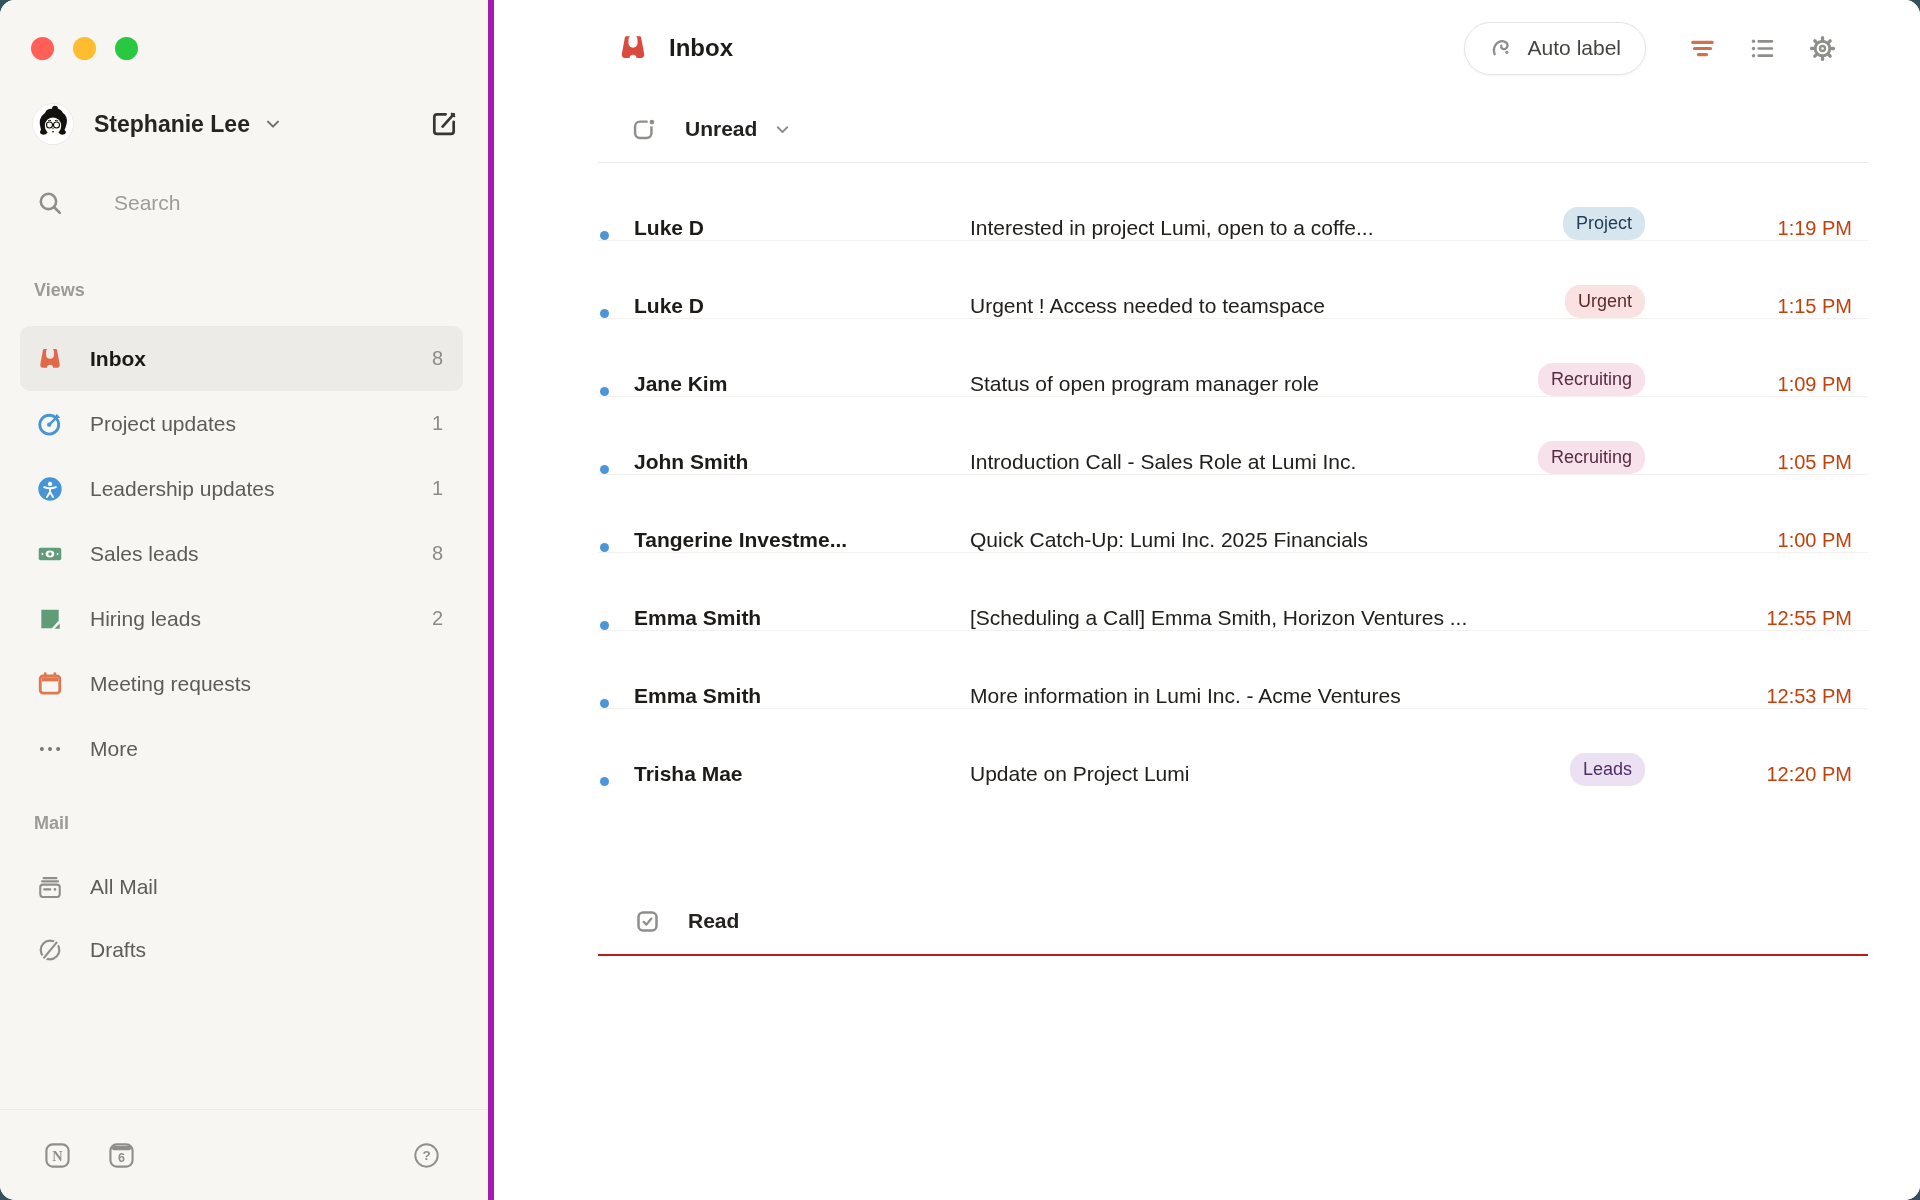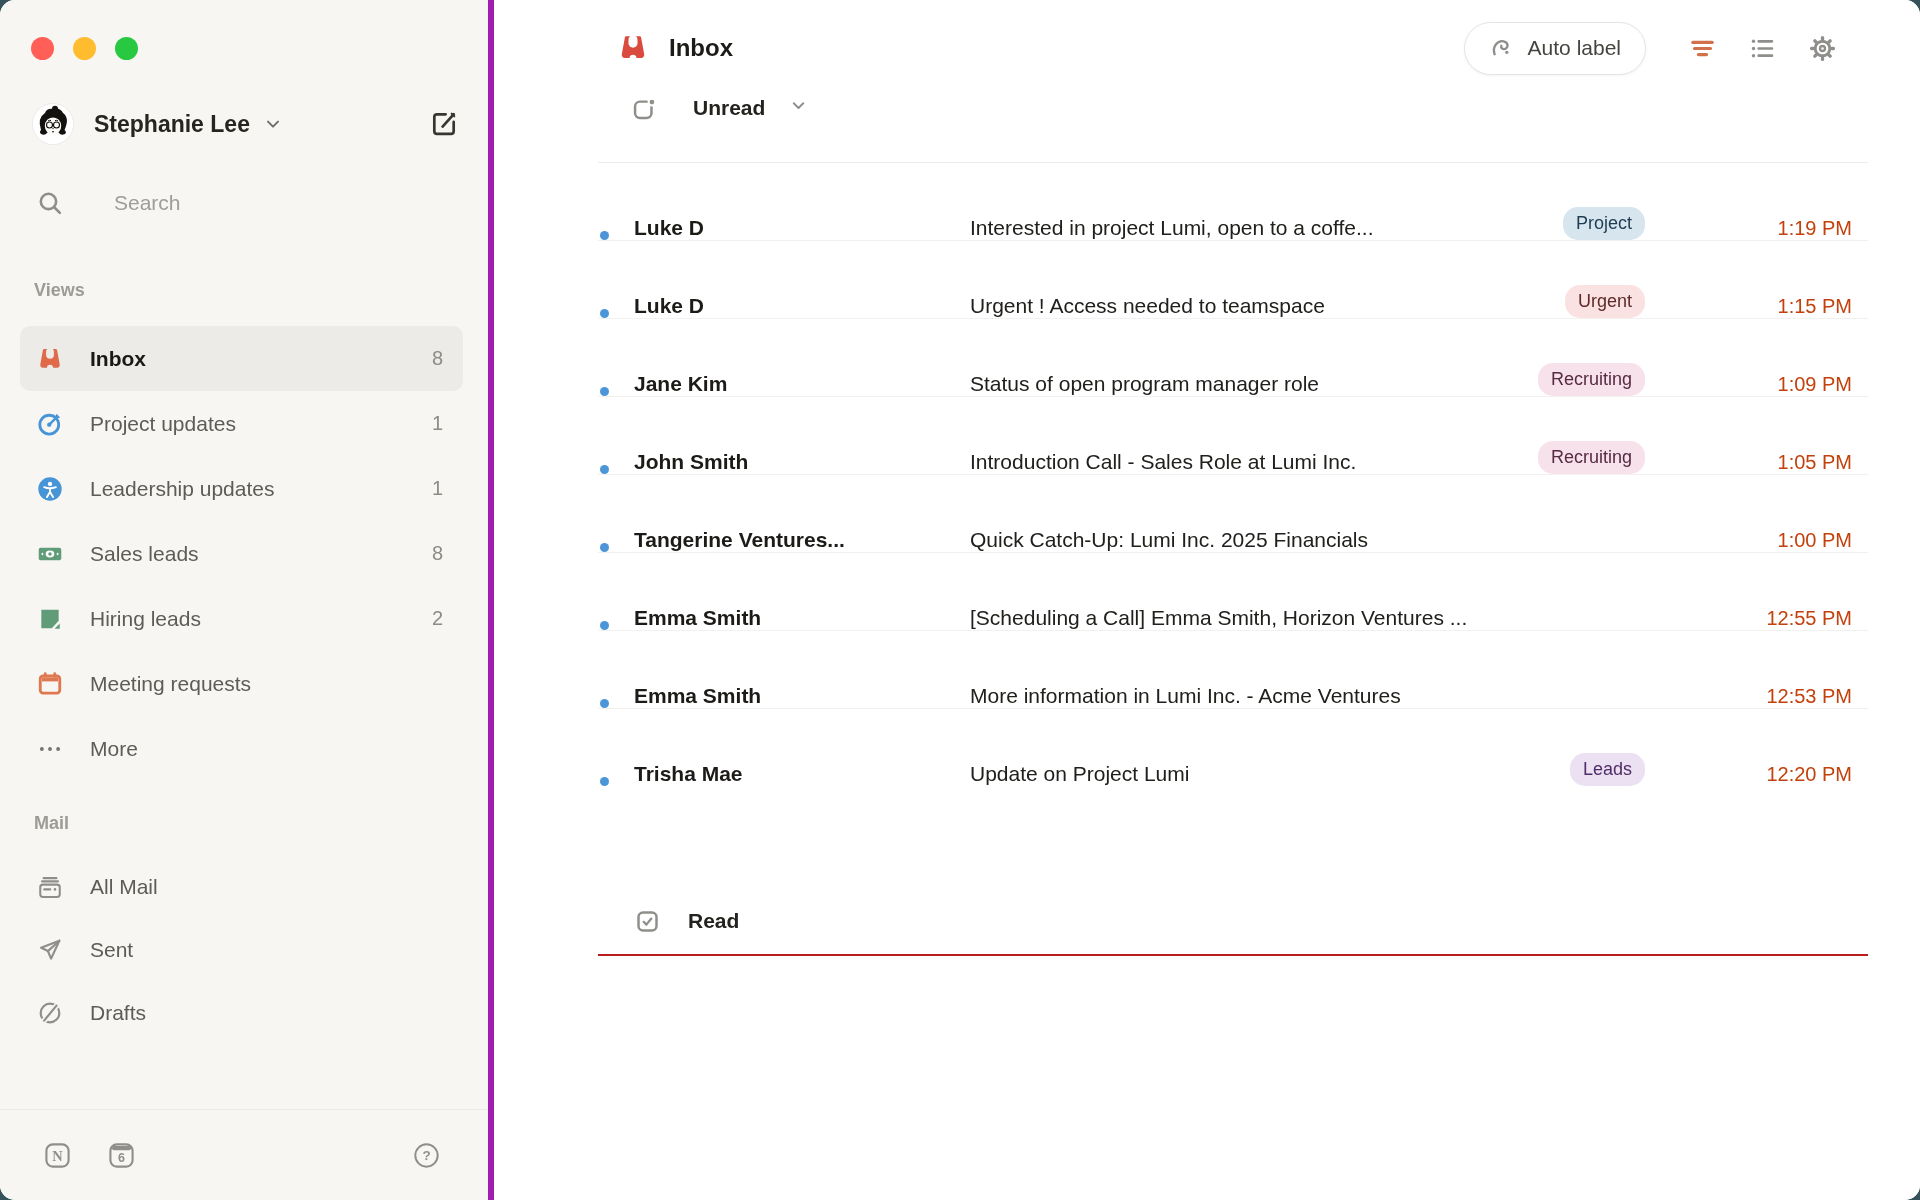--- a/index.html
+++ b/index.html
@@ -74,21 +74,21 @@
     height:53px;border:1px solid #E5E4E0;border-radius:27px;background:#fff;
     display:flex;align-items:center;gap:13px;padding:0 24px;
     box-shadow:0 1px 3px rgba(0,0,0,.05);
     font-size:21px;color:#45443F;font-weight:500;cursor:pointer;margin-right:10px;
   }
   .pill .icon{width:26px;height:26px;color:#8F8E8A;}
   .tool-ic{width:27px;height:27px;cursor:pointer;}
   .tool-ic.filter{color:#D0714C;}
   .tool-ic.gray{color:#8F8E8A;}
 
-  .group-header{flex:none;height:66px;display:flex;padding-left:137px;gap:8px;}
+  .group-header{flex:none;height:66px;display:flex;align-items:center;padding-left:137px;}
   .g-icon{width:27px;height:27px;color:#8F8E8A;flex:none;}
   .g-label{margin-left:27px;font-size:21px;font-weight:600;color:#23221E;}
   .g-chev{margin-left:16px;width:19px;height:19px;color:#8F8E8A;cursor:pointer;}
 
   .list-region{margin:0 52px 0 104px;border-top:1px solid #ECEBE9;}
   .email-row{
     height:77px;display:flex;align-items:flex-end;
     border-bottom:1px solid #F2F1EF;padding-right:16px;cursor:pointer;
   }
   .email-row:last-child{border-bottom:none;}
@@ -244,30 +244,20 @@
         <div class="nav-item">
           <span class="icon" style="color:#8F8E8A">
             <svg viewBox="0 0 24 24" fill="none" stroke="currentColor" stroke-width="1.9" stroke-linecap="round">
               <path d="M6 3.8h12M4.6 6.8h14.8"></path>
               <rect x="3" y="9.8" width="18" height="11.4" rx="2.4"></rect>
               <path d="M6.6 14.2h5.6"></path>
               <circle cx="16.6" cy="14.2" r="1.2" fill="currentColor" stroke="none"></circle>
             </svg>
           </span>
           <span class="label">All Mail</span>
-          <span class="count"></span>
-        </div>
-        <div class="nav-item">
-          <span class="icon" style="color:#8F8E8A">
-            <svg viewBox="0 0 24 24" fill="none" stroke="currentColor" stroke-width="2" stroke-linejoin="round" stroke-linecap="round">
-              <path d="M20.6 3.4L3.8 10l6.3 3 2.9 7 7.6-16.6z"></path>
-              <path d="M10.1 13l10.5-9.6"></path>
-            </svg>
-          </span>
-          <span class="label">Sent</span>
           <span class="count"></span>
         </div>
         <div class="nav-item">
           <span class="icon" style="color:#8F8E8A">
             <svg viewBox="0 0 24 24" fill="none">
               <circle cx="12" cy="12" r="8.6" stroke="currentColor" stroke-width="2"></circle>
               <path d="M6.2 19.6L18.4 4.8" stroke="var(--cut,#fff)" stroke-width="5"></path>
               <path d="M6.6 19L18 5.2" stroke="currentColor" stroke-width="2" stroke-linecap="round"></path>
             </svg>
           </span>
@@ -390,21 +380,21 @@
         </div>
         <div class="email-row">
           <span class="udot"></span>
           <span class="sender">John Smith</span>
           <span class="subject">Introduction Call - Sales Role at Lumi Inc.</span>
           <span class="badge" style="background: rgb(247, 225, 234); color: rgb(87, 43, 66);">Recruiting</span>
           <span class="time">1:05 PM</span>
         </div>
         <div class="email-row">
           <span class="udot"></span>
-          <span class="sender">Tangerine Ventures...</span>
+          <span class="sender">Tangerine Investme...</span>
           <span class="subject">Quick Catch-Up: Lumi Inc. 2025 Financials</span>
           <span class="time">1:00 PM</span>
         </div>
         <div class="email-row">
           <span class="udot"></span>
           <span class="sender">Emma Smith</span>
           <span class="subject">[Scheduling a Call] Emma Smith, Horizon Ventures ...</span>
           <span class="time">12:55 PM</span>
         </div>
         <div class="email-row">

